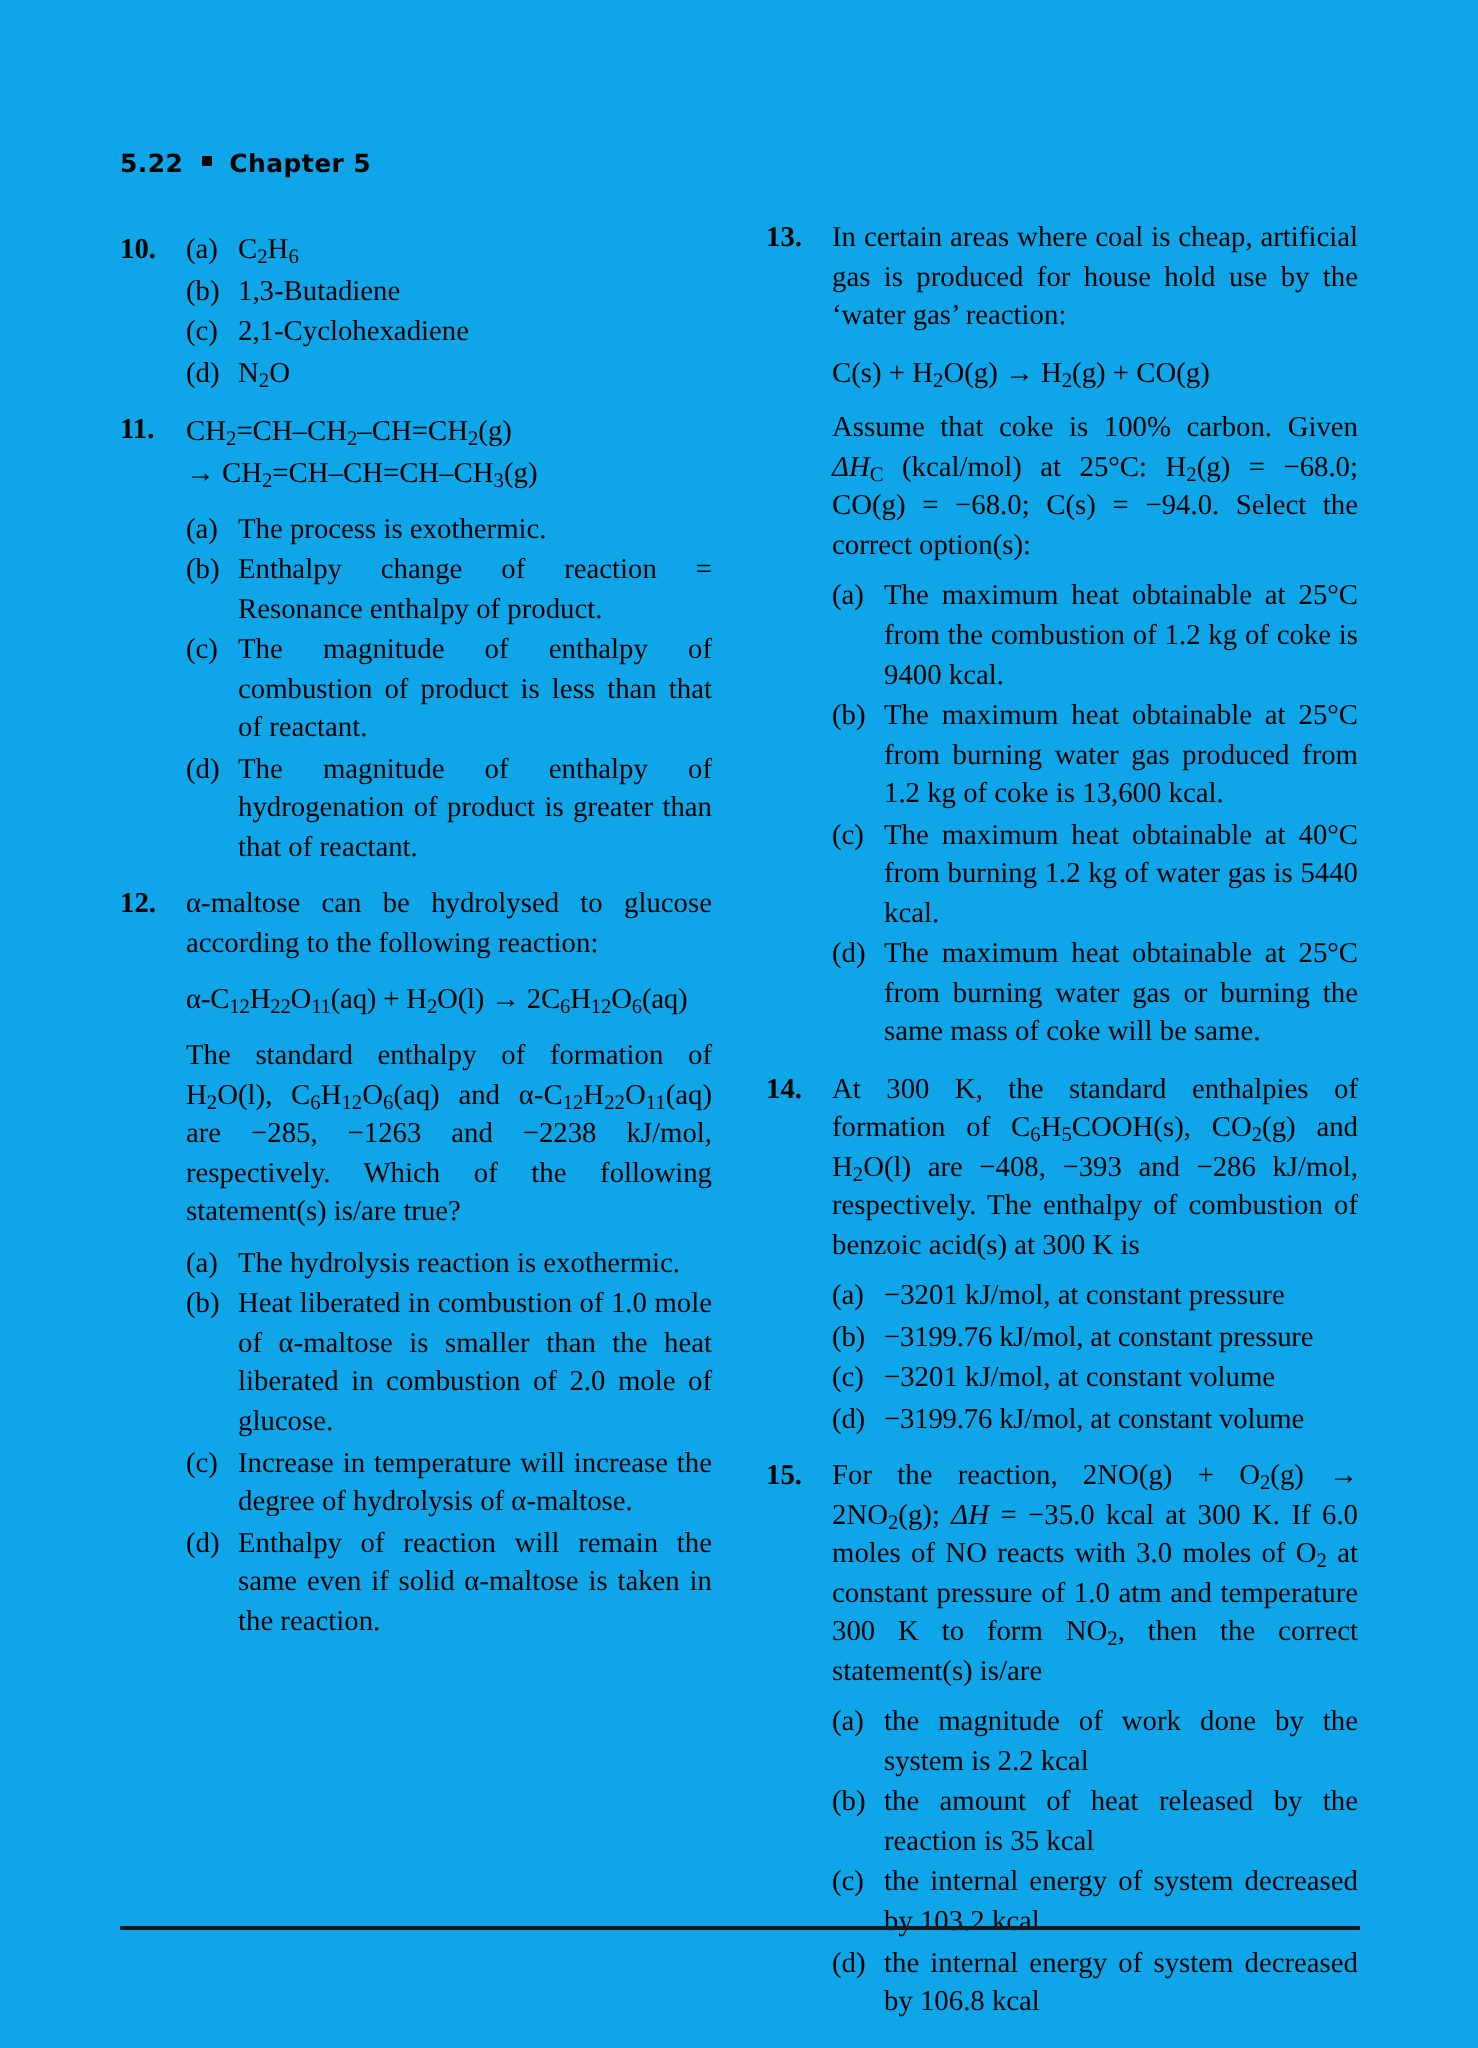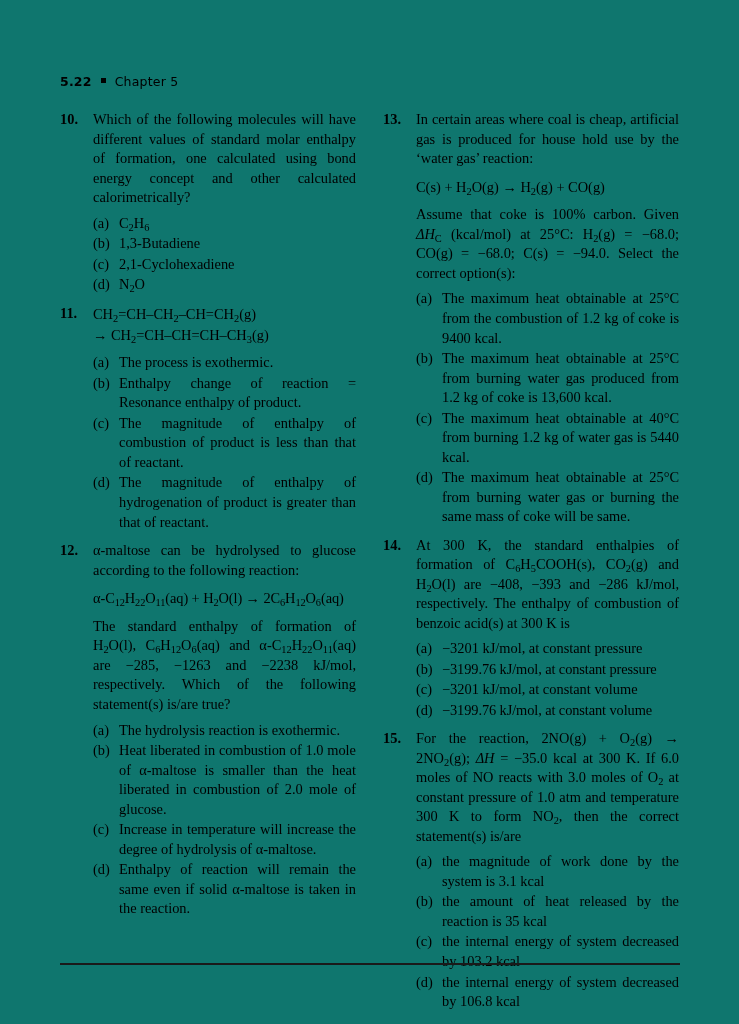--- a/index.html
+++ b/index.html
@@ -4,21 +4,21 @@
 <style>
   html, body {
     margin: 0;
     padding: 0;
     background: #ffffff;
   }
   .page {
     position: relative;
     width: 739px;
     height: 1024px;
-    background: #0f766e;
+    background: #0ea5e9;
     font-family: "Liberation Serif", "DejaVu Serif", serif;
     color: #000000;
     overflow: hidden;
     box-sizing: border-box;
   }
   .header {
     position: absolute;
     top: 74px;
     left: 60px;
     display: flex;
@@ -31,21 +31,21 @@
   }
   .header .page-num { font-weight: bold; }
   .header .sq {
     display: inline-block;
     width: 5px;
     height: 5px;
     background: #000;
     position: relative;
     top: -1px;
   }
-  .header .chap { font-weight: normal; }
+  .header .chap { font-weight: bold; }
 
   .columns {
     position: absolute;
     top: 110px;
     left: 60px;
     width: 620px;
     height: 830px;
     display: flex;
     gap: 27px;
   }
@@ -129,21 +129,20 @@
     <span class="sq"></span>
     <span class="chap">Chapter 5</span>
   </div>
 
   <div class="columns">
 
     <div class="col">
 
       <div class="qitem">
         <span class="qnum">10.</span>
-        <div class="qtext">Which of the following molecules will have different values of standard molar enthalpy of formation, one calculated using bond energy concept and other calculated calorimetrically?</div>
         <div class="opts">
           <div class="opt nojust">
             <span class="lbl">(a)</span>
             <span class="body">C<sub>2</sub>H<sub>6</sub></span>
           </div>
           <div class="opt nojust">
             <span class="lbl">(b)</span>
             <span class="body">1,3-Butadiene</span>
           </div>
           <div class="opt nojust">
@@ -263,21 +262,21 @@
           </div>
         </div>
       </div>
 
       <div class="qitem">
         <span class="qnum">15.</span>
         <div class="qtext">For the reaction, 2NO(g) + O<sub>2</sub>(g) → 2NO<sub>2</sub>(g); <span class="italic">ΔH</span> = −35.0 kcal at 300 K. If 6.0 moles of NO reacts with 3.0 moles of O<sub>2</sub> at constant pressure of 1.0 atm and temperature 300 K to form NO<sub>2</sub>, then the correct statement(s) is/are</div>
         <div class="opts">
           <div class="opt">
             <span class="lbl">(a)</span>
-            <span class="body">the magnitude of work done by the system is 3.1 kcal</span>
+            <span class="body">the magnitude of work done by the system is 2.2 kcal</span>
           </div>
           <div class="opt">
             <span class="lbl">(b)</span>
             <span class="body">the amount of heat released by the reaction is 35 kcal</span>
           </div>
           <div class="opt">
             <span class="lbl">(c)</span>
             <span class="body">the internal energy of system decreased by 103.2 kcal</span>
           </div>
           <div class="opt">

